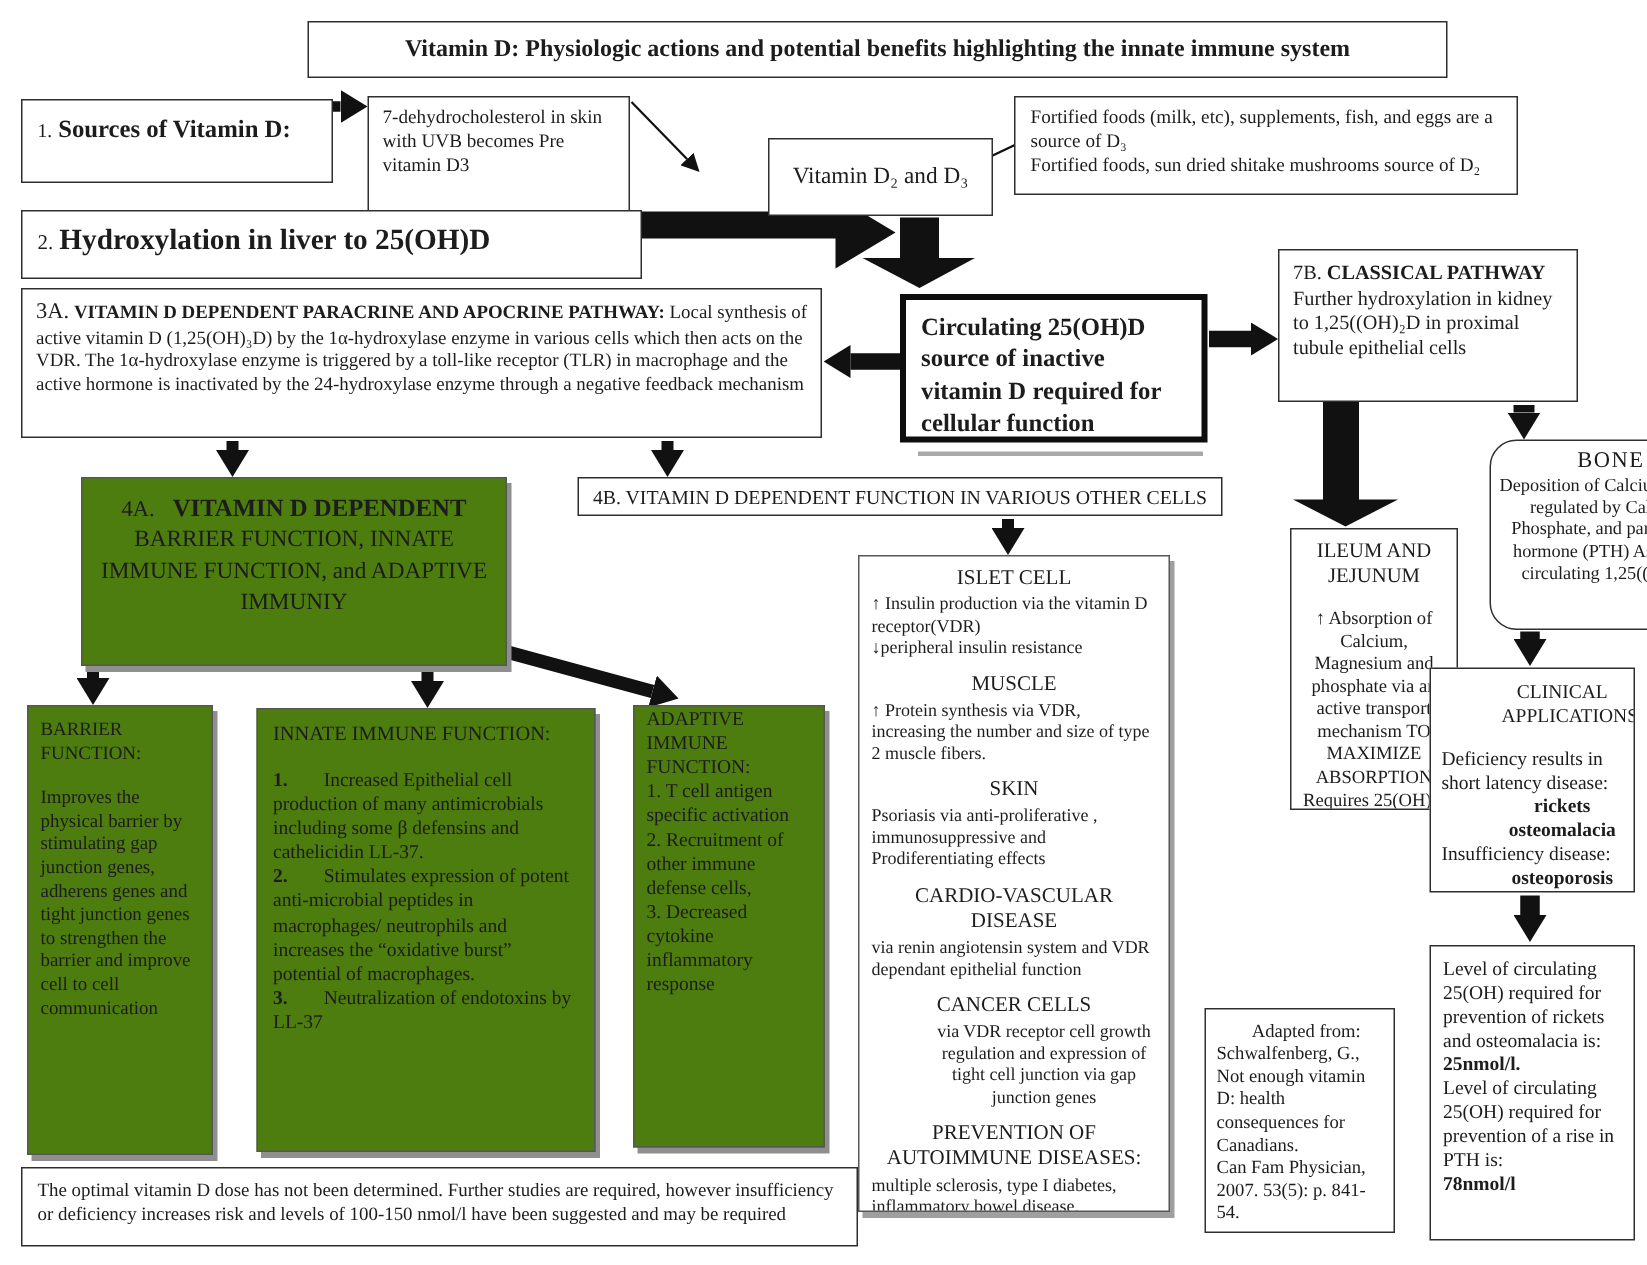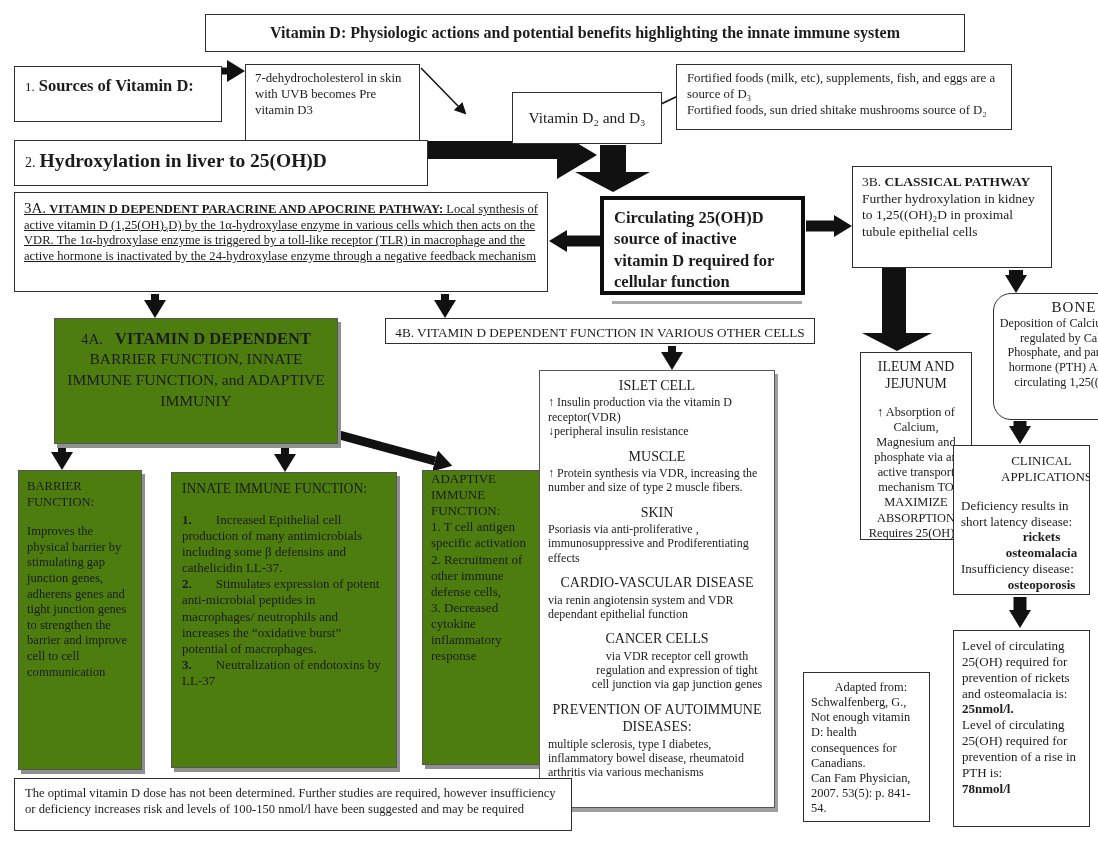--- a/index.html
+++ b/index.html
@@ -77,34 +77,34 @@
   <div class="bx" style="left:676px;top:64px;width:336px;height:66px;padding:6px 10px;font-size:12.8px;">
     <div>Fortified foods (milk, etc), supplements, fish, and eggs are a source of D₃</div>
     <div>Fortified foods, sun dried shitake mushrooms source of D₂</div>
   </div>
 
   <div class="bx" style="left:14px;top:140px;width:414px;height:46px;padding:8px 10px;">
     <span class="num" style="font-size:14px;">2.</span>
     <span class="b" style="font-size:19.5px;">Hydroxylation in liver to 25(OH)D</span>
   </div>
 
-  <div class="bx" style="left:14px;top:192px;width:534px;height:100px;padding:6px 9px;font-size:12.6px;text-decoration:underline;">
+  <div class="bx" style="left:14px;top:192px;width:534px;height:100px;padding:6px 9px;font-size:12.6px;">
     <span class="num" style="font-size:15px;">3A.</span>
     <span class="b">VITAMIN D DEPENDENT PARACRINE AND APOCRINE PATHWAY:</span><span> Local synthesis of active vitamin D (1,25(OH)₃D) by the 1α-hydroxylase enzyme in various cells which then acts on the VDR. The 1α-hydroxylase enzyme is triggered by a toll-like receptor (TLR) in macrophage and the active hormone is inactivated by the 24-hydroxylase enzyme through a negative feedback mechanism</span>
   </div>
 
   <div class="bx thick" style="left:600px;top:196px;width:205px;height:99px;padding:7px 10px;font-size:16.5px;line-height:1.3;">
     <div class="b">Circulating  25(OH)D</div>
     <div class="b">source of inactive</div>
     <div class="b">vitamin D required for</div>
     <div class="b">cellular function</div>
   </div>
 
   <div class="bx" style="left:852px;top:166px;width:200px;height:102px;padding:7px 9px;font-size:13.5px;">
-    <span class="num">3B.</span>
+    <span class="num">7B.</span>
     <span class="b">CLASSICAL PATHWAY</span>
     <div>Further hydroxylation in kidney to 1,25((OH)₂D in proximal tubule epithelial cells</div>
   </div>
 
   <div class="bx gray ctr" style="left:14px;top:318px;width:284px;height:126px;padding:10px 8px;">
     <div>
       <span class="num" style="font-size:15px;">4A.</span>&nbsp;&nbsp;
       <span class="b" style="font-size:16.5px;">VITAMIN D DEPENDENT</span>
     </div>
     <div style="font-size:15.5px;line-height:1.35;">BARRIER FUNCTION,  INNATE IMMUNE FUNCTION, and ADAPTIVE  IMMUNIY</div>
@@ -134,21 +134,21 @@
     </div>
   </div>
 
   <div class="bx gray" style="left:422px;top:470px;width:128px;height:295px;padding:0 8px;font-size:13px;">
     <div>ADAPTIVE IMMUNE FUNCTION:</div>
     <div>1. T cell antigen specific activation</div>
     <div>2. Recruitment of other immune defense cells,</div>
     <div>3. Decreased cytokine inflammatory response</div>
   </div>
 
-  <div class="bx shadow" style="left:539px;top:370px;width:236px;height:438px;padding:6px 8px;">
+  <div class="bx shadow" style="left:572px;top:370px;width:208px;height:438px;padding:6px 8px;">
     <div class="sec">
       <div class="hd">ISLET CELL</div>
       <div class="bd">↑ Insulin production via the vitamin D receptor(VDR)</div>
       <div class="bd">↓peripheral insulin resistance</div>
     </div>
     <div class="sec">
       <div class="hd">MUSCLE</div>
       <div class="bd">↑ Protein synthesis via VDR, increasing  the  number and size of type 2 muscle fibers.</div>
     </div>
     <div class="sec">

